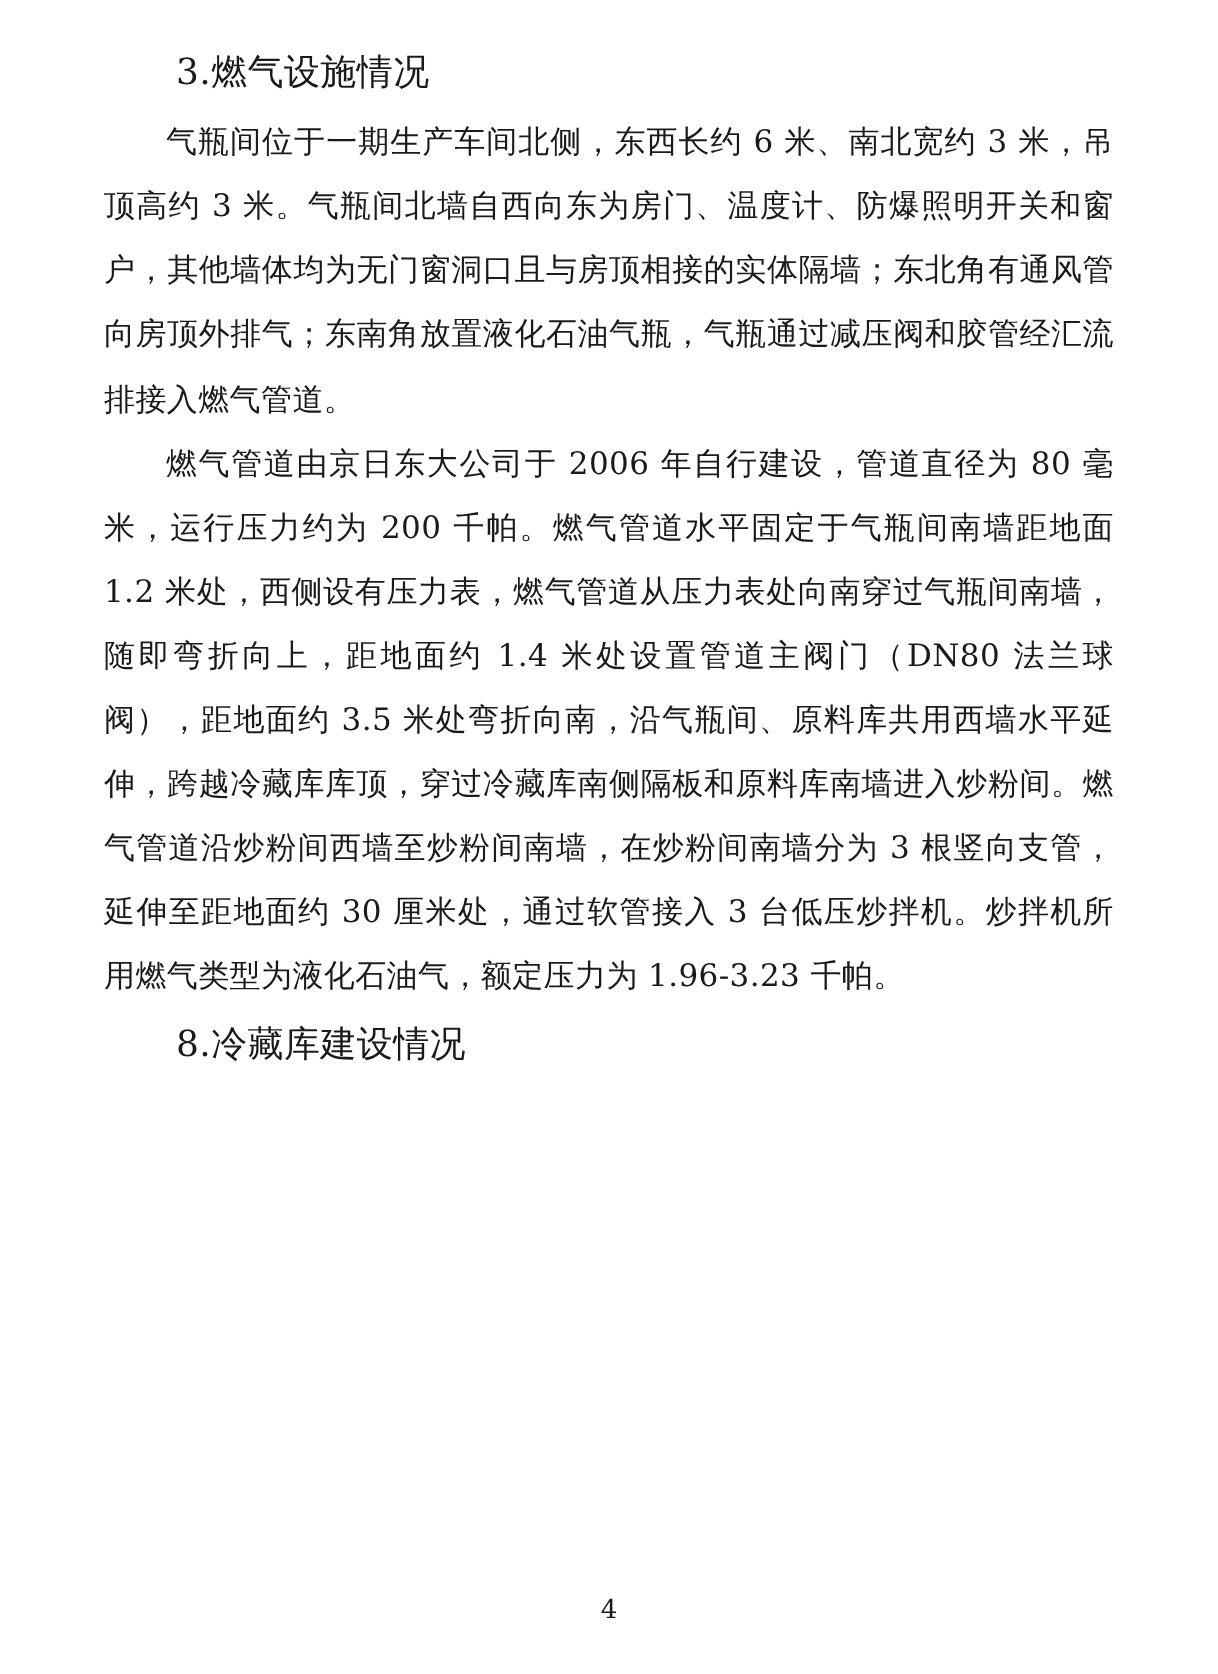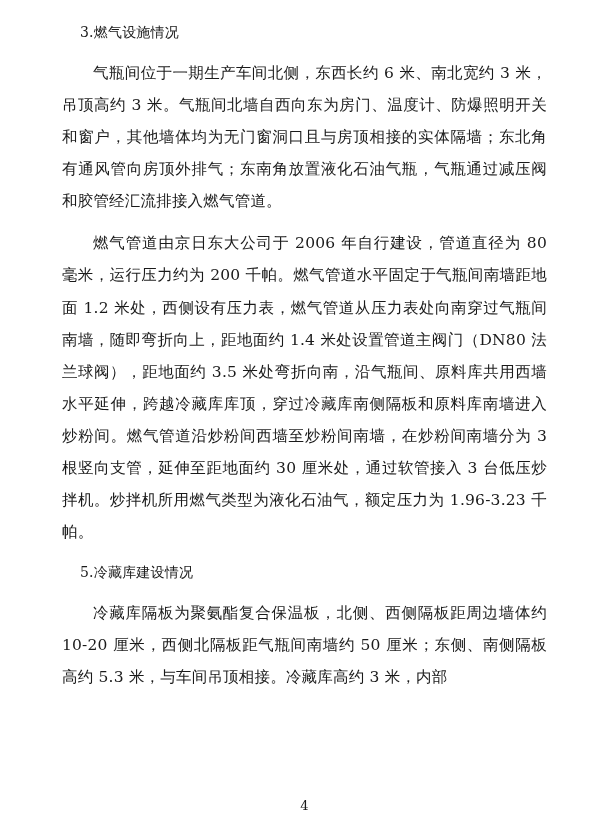--- a/index.html
+++ b/index.html
@@ -23,29 +23,29 @@
     position: relative;
   }
   .doc-body {
     font-size: 15.5px;
     line-height: 2.07;
     text-align: justify;
     text-justify: inter-ideograph;
     letter-spacing: 0.2px;
   }
   .para {
-    margin: 10px;
+    margin: 0;
     text-indent: 2em;
     white-space: normal;
   }
   .heading {
     margin: 0;
     text-indent: 2em;
     font-weight: normal;
-    font-size: 14px;
+    font-size: 18px;
     line-height: 2.07;
   }
   .page-number {
     position: absolute;
     left: 0;
     right: 0;
     bottom: 24px;
     text-align: center;
     font-size: 13px;
     font-family: "DejaVu Serif", "Liberation Serif", serif;
@@ -53,17 +53,16 @@
   }
 </style>
 </head>
 <body>
 
 <div class="page">
   <div class="doc-body">
     <h3 class="heading">3.燃气设施情况</h3>
     <p class="para">气瓶间位于一期生产车间北侧，东西长约 6 米、南北宽约 3 米，吊顶高约 3 米。气瓶间北墙自西向东为房门、温度计、防爆照明开关和窗户，其他墙体均为无门窗洞口且与房顶相接的实体隔墙；东北角有通风管向房顶外排气；东南角放置液化石油气瓶，气瓶通过减压阀和胶管经汇流排接入燃气管道。</p>
     <p class="para">燃气管道由京日东大公司于 2006 年自行建设，管道直径为 80 毫米，运行压力约为 200 千帕。燃气管道水平固定于气瓶间南墙距地面 1.2 米处，西侧设有压力表，燃气管道从压力表处向南穿过气瓶间南墙，随即弯折向上，距地面约 1.4 米处设置管道主阀门（DN80 法兰球阀），距地面约 3.5 米处弯折向南，沿气瓶间、原料库共用西墙水平延伸，跨越冷藏库库顶，穿过冷藏库南侧隔板和原料库南墙进入炒粉间。燃气管道沿炒粉间西墙至炒粉间南墙，在炒粉间南墙分为 3 根竖向支管，延伸至距地面约 30 厘米处，通过软管接入 3 台低压炒拌机。炒拌机所用燃气类型为液化石油气，额定压力为 1.96-3.23 千帕。</p>
-    <h3 class="heading">5.冷藏库建设情况</h3>
-    <p class="para">冷藏库隔板为聚氨酯复合保温板，北侧、西侧隔板距周边墙体约 10-20 厘米，西侧北隔板距气瓶间南墙约 50 厘米；东侧、南侧隔板高约 5.3 米，与车间吊顶相接。冷藏库高约 3 米，内部</p>
+    <h3 class="heading">8.冷藏库建设情况</h3>
   </div>
   <div class="page-number">4</div>
 </div>
 
 </body></html>

